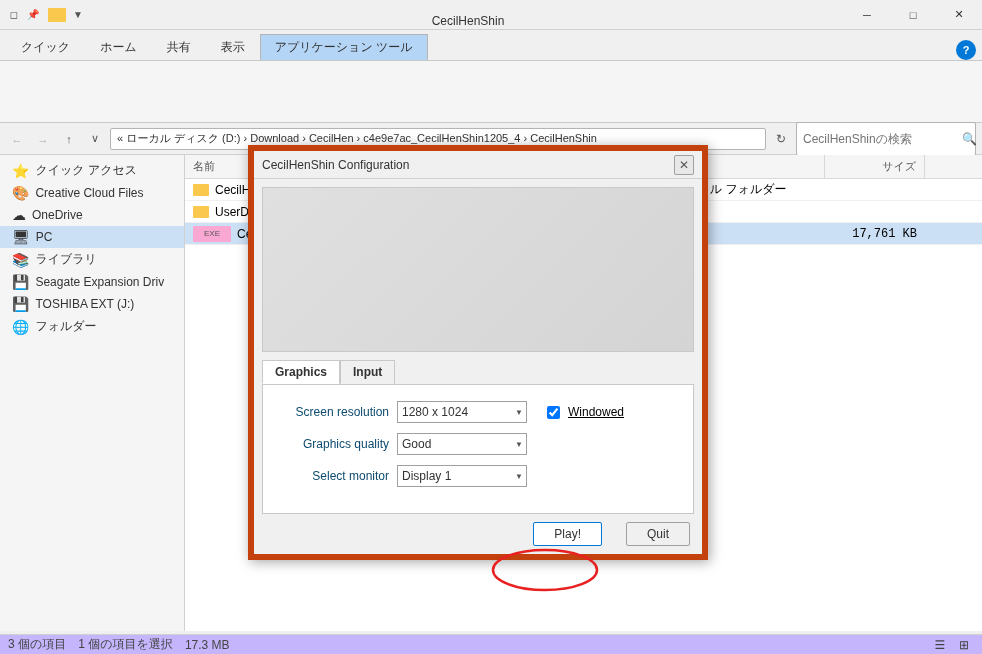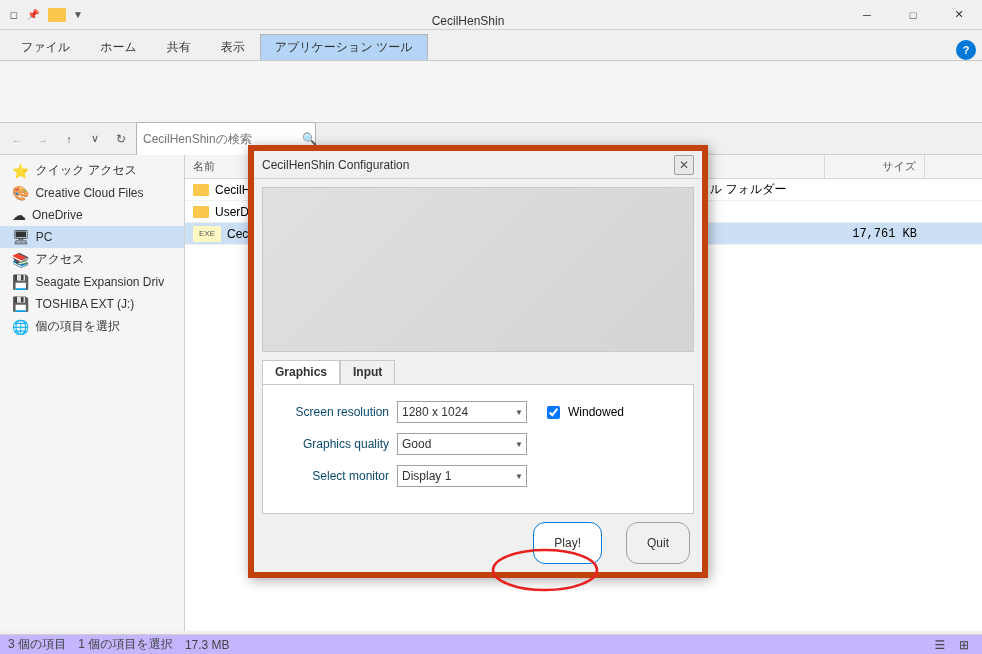--- a/index.html
+++ b/index.html
@@ -260,23 +260,23 @@
       gap: 6px;
     }
     .folder-icon-sm {
       width: 16px;
       height: 12px;
       background: #f9c84c;
       border-radius: 1px;
       flex-shrink: 0;
     }
     .file-icon-sm {
-      width: 28px;
+      width: 38px;
       height: 16px;
-      background: #fef9c3;
+      background: #f9a8d4;
       border-radius: 1px;
       flex-shrink: 0;
       display: flex;
       align-items: center;
       justify-content: center;
       font-size: 8px;
       color: #555;
     }
 
     
@@ -426,41 +426,42 @@
       pointer-events: none;
     }
     .dialog-actions {
       display: flex;
       justify-content: flex-end;
       align-items: center;
       padding: 8px 12px;
       gap: 8px;
     }
     .dialog-btn {
-      height: 42px;
+      height: 24px;
       padding: 0 20px;
       border: 1px solid #a0a0a0;
       background: #f0f0f0;
       font-size: 12px;
       cursor: pointer;
       color: #333;
-      border-radius: 12px;
+      border-radius: 2px;
       text-align: right;
     }
     .dialog-btn.primary {
       background: white;
       border-color: #0078d7;
       color: #333;
     }
 
     .windowed-section {
       display: flex;
       align-items: center;
       gap: 8px;
       margin-left: 12px;
+      text-decoration: underline;
     }
   </style>
 </head>
 <body>
 
 <div class="title-bar">
   <div class="title-bar-icons">
     <div class="title-bar-icon">◻</div>
     <div class="title-bar-icon">📌</div>
     <div class="title-bar-folder"></div>
@@ -469,37 +470,42 @@
   <div class="title-bar-title">CecilHenShin</div>
   <div class="title-bar-controls">
     <div class="title-bar-btn">─</div>
     <div class="title-bar-btn">□</div>
     <div class="title-bar-btn close">✕</div>
   </div>
 </div>
 
 <div class="ribbon">
   <div class="ribbon-tabs">
-    <div class="ribbon-tab">ファイル</div>
+    <div class="ribbon-tab">クイック</div>
     <div class="ribbon-tab">ホーム</div>
     <div class="ribbon-tab">共有</div>
     <div class="ribbon-tab">表示</div>
     <div class="ribbon-tab active">アプリケーション ツール</div>
     <div class="ribbon-help">?</div>
   </div>
   <div class="ribbon-content">
     
   </div>
 </div>
 
 <div class="address-bar">
   <div class="nav-btn disabled">←</div>
   <div class="nav-btn disabled">→</div>
   <div class="nav-btn">↑</div>
   <div class="nav-btn">∨</div>
+  <div class="address-path">
+    <span style="font-size:11px; white-space:nowrap; overflow:hidden;">
+      « ローカル ディスク (D:) › Download › CecilHen › c4e9e7ac_CecilHenShin1205_4 › CecilHenShin
+    </span>
+  </div>
   <div class="path-refresh">↻</div>
   <div class="search-box">
     <input class="search-input" type="text" placeholder="CecilHenShinの検索" style="">
     <span style="font-size:12px;color:#888;">🔍</span>
   </div>
 </div>
 
 <div class="main-layout">
 
   <div class="sidebar">
@@ -514,33 +520,33 @@
     <div class="sidebar-item">
       <span class="sidebar-icon">☁</span>
       <span class="sidebar-label">OneDrive</span>
     </div>
     <div class="sidebar-item active">
       <span class="sidebar-icon">🖥</span>
       <span class="sidebar-label">PC</span>
     </div>
     <div class="sidebar-item">
       <span class="sidebar-icon">📚</span>
-      <span class="sidebar-label">アクセス</span>
+      <span class="sidebar-label">ライブラリ</span>
     </div>
     <div class="sidebar-item">
       <span class="sidebar-icon">💾</span>
       <span class="sidebar-label">Seagate Expansion Driv</span>
     </div>
     <div class="sidebar-item">
       <span class="sidebar-icon">💾</span>
       <span class="sidebar-label">TOSHIBA EXT (J:)</span>
     </div>
     <div class="sidebar-item">
       <span class="sidebar-icon">🌐</span>
-      <span class="sidebar-label">個の項目を選択</span>
+      <span class="sidebar-label">フォルダー</span>
     </div>
   </div>
 
   <div class="file-list-area">
     <div class="file-list-header">
       <div class="file-col col-name">名前</div>
       <div class="file-col col-date">更新日時</div>
       <div class="file-col col-type">種類</div>
       <div class="file-col col-size">サイズ</div>
     </div>

